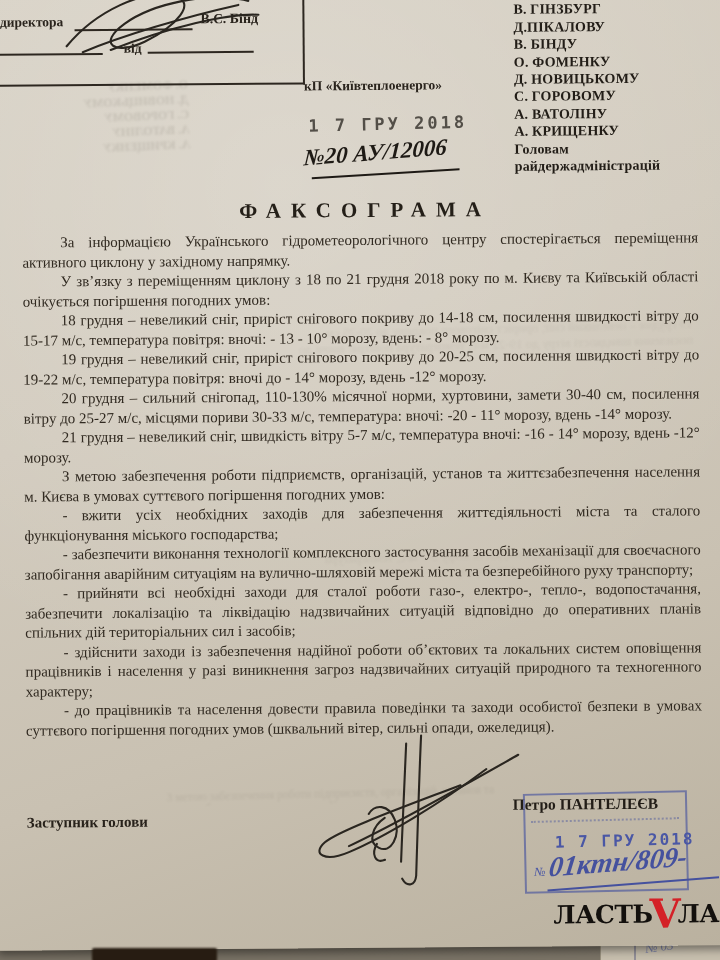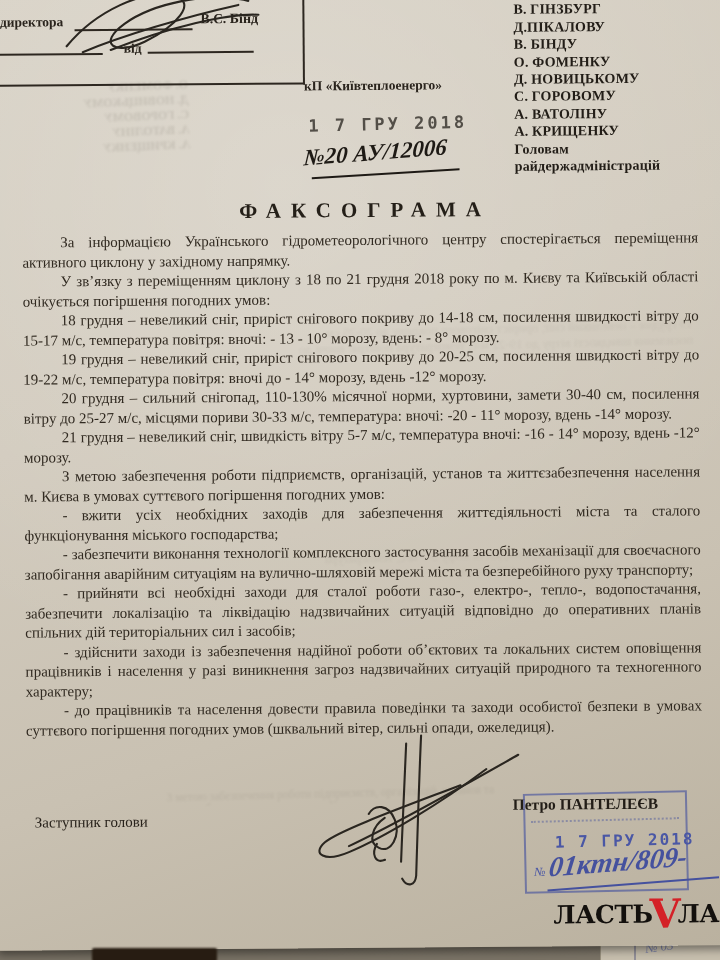--- a/index.html
+++ b/index.html
@@ -45,21 +45,21 @@
         color:#1e1a15;transform:rotate(-4deg) skewX(-8deg);white-space:nowrap;}
   .doc-number-line{position:absolute;left:320px;top:181px;width:148px;height:2px;background:#1e1a15;
         transform:rotate(-3deg);}
   
   .body-text{position:absolute;left:30px;top:206px;width:676px;}
   .doc-title{text-align:center;font-weight:bold;font-size:21px;letter-spacing:10px;
         padding-left:10px;margin:0 0 8px 0;color:#241f18;}
   .para{margin:0;text-align:justify;text-indent:38px;font-size:15px;line-height:19.5px;color:#312a21;}
   
   .deputy{position:absolute;left:30px;top:820px;font-weight:bold;font-size:15px;color:#281: }
-  .deputy{position:absolute;left:30px;top:820px;font-weight:normal;font-size:15px;color:#28221b;margin-left:8px;}
+  .deputy{position:absolute;left:30px;top:820px;font-weight:bold;font-size:15px;color:#28221b;}
   .sig-main{position:absolute;left:292px;top:732px;width:235px;height:175px;}
   .stamp-name{position:absolute;left:516px;top:805px;font-weight:bold;font-size:15.5px;color:#221d17;white-space:nowrap;}
   .stamp-frame{position:absolute;left:527px;top:802px;width:160px;height:96px;
         border:2px solid rgba(72,84,158,.65);transform:rotate(-0.8deg);}
   .stamp-dotline{position:absolute;left:534px;top:829px;width:148px;height:0;
         border-top:2px dotted rgba(72,84,158,.45);transform:rotate(-1deg);}
   .stamp-date{position:absolute;left:558px;top:841px;font-weight:bold;font-size:16px;letter-spacing:2px;
         color:#4a57a5;transform:rotate(-1deg);font-family:"DejaVu Sans Mono","Liberation Mono",monospace;white-space:nowrap;}
   .stamp-no-prefix{position:absolute;left:537px;top:874px;font-size:12px;color:#4a57a5;font-style:italic;}
   .stamp-number{position:absolute;left:552px;top:856px;font-size:28px;font-style:italic;font-weight:bold;

